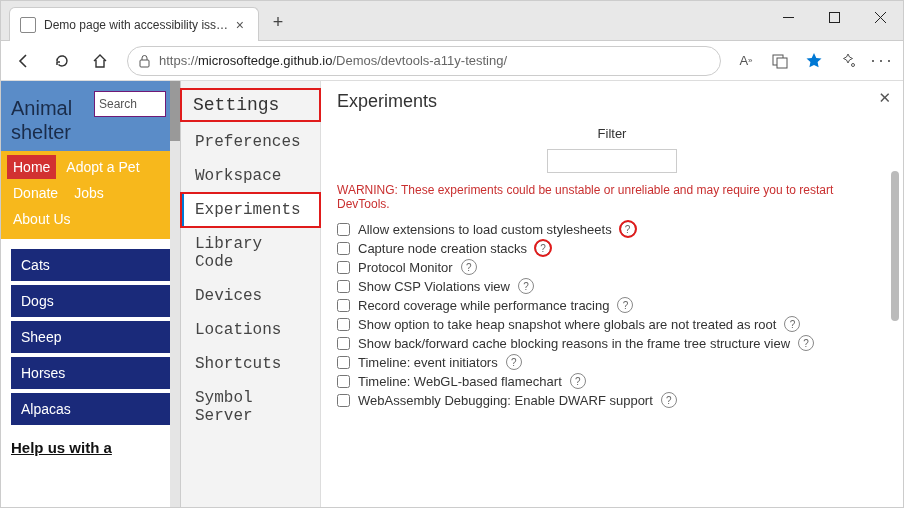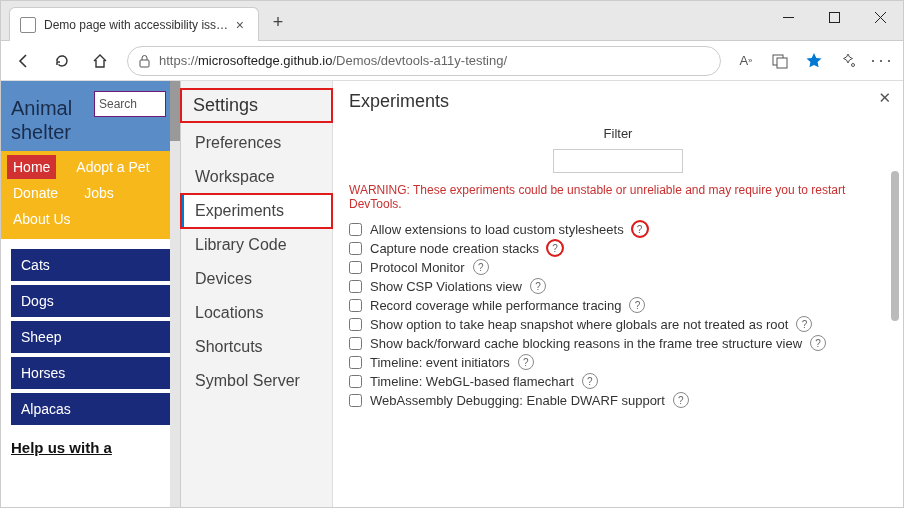--- a/index.html
+++ b/index.html
@@ -30,30 +30,30 @@
 .content { display: flex; height: calc(508px - 82px); }
 
 
 .page { width: 179px; overflow: hidden; position: relative; }
 .page-scroll { width: 10px; position: absolute; right: 0; top: 0; bottom: 0; background: #e5e5e5; }
 .page-thumb { background: #999; width: 10px; height: 60px; position: absolute; top: 0; }
 .site-hdr { background: #5a8cc8; height: 70px; padding: 15px 10px; position: relative; }
 .site-title { color: #1a2c4a; font-size: 20px; line-height: 24px; }
 .search-box { position: absolute; right: 14px; top: 10px; background: #fff; border: 1px solid #701a75; height: 26px; width: 72px; font-size: 12px; padding: 0 4px; color: #555; display: flex; align-items: center; }
 .mainnav { background: #f7b81c; padding: 4px 6px 6px; }
-.navrow { display: flex; gap: 14px; margin-bottom: 2px; text-align: center; }
+.navrow { display: flex; gap: 4px; margin-bottom: 2px; text-align: center; }
 .navitem { color: #fff; font-size: 14px; padding: 4px 6px; cursor: pointer; white-space: nowrap; }
 .navitem.home { background: #d23131; }
 .catlist { padding: 10px 10px 0; }
 .catbtn { background: #1a2a7a; color: #fff; padding: 8px 10px; margin-bottom: 4px; font-size: 14px; cursor: pointer; }
 .help { padding: 10px; font-weight: bold; font-size: 15px; text-decoration: underline; color: #111; }
 
 
 .devtools { flex: 1; display: flex; border-left: 1px solid #ccc; position: relative; }
-.dt-sidebar { width: 152px; background: #f3f3f3; border-right: 1px solid #ddd; padding: 8px 0; }
+.dt-sidebar { width: 140px; background: #f3f3f3; border-right: 1px solid #ddd; padding: 8px 0; font-family: Liberation Mono, monospace; }
 .dt-heading { font-size: 18px; padding: 6px 12px; color: #333; margin-bottom: 4px; }
 .dt-item { padding: 8px 14px; font-size: 16px; color: #444; cursor: pointer; }
 .dt-item.active { border-left: 3px solid #0078d4; background: #fff; padding-left: 11px; }
 .red-box { outline: 2px solid #e01b1b; outline-offset: -1px; }
 
 .dt-main { flex: 1; padding: 10px 16px; position: relative; overflow: hidden; }
 .dt-close { position: absolute; top: 8px; right: 12px; font-size: 15px; color: #555; cursor: pointer; }
 .dt-h1 { font-size: 18px; margin-bottom: 14px; }
 .filter-row { display: flex; align-items: center; gap: 8px; margin-bottom: 10px; flex-direction: column; }
 .filter-input { border: 1px solid #ccc; height: 24px; width: 130px; padding: 0 6px; }

